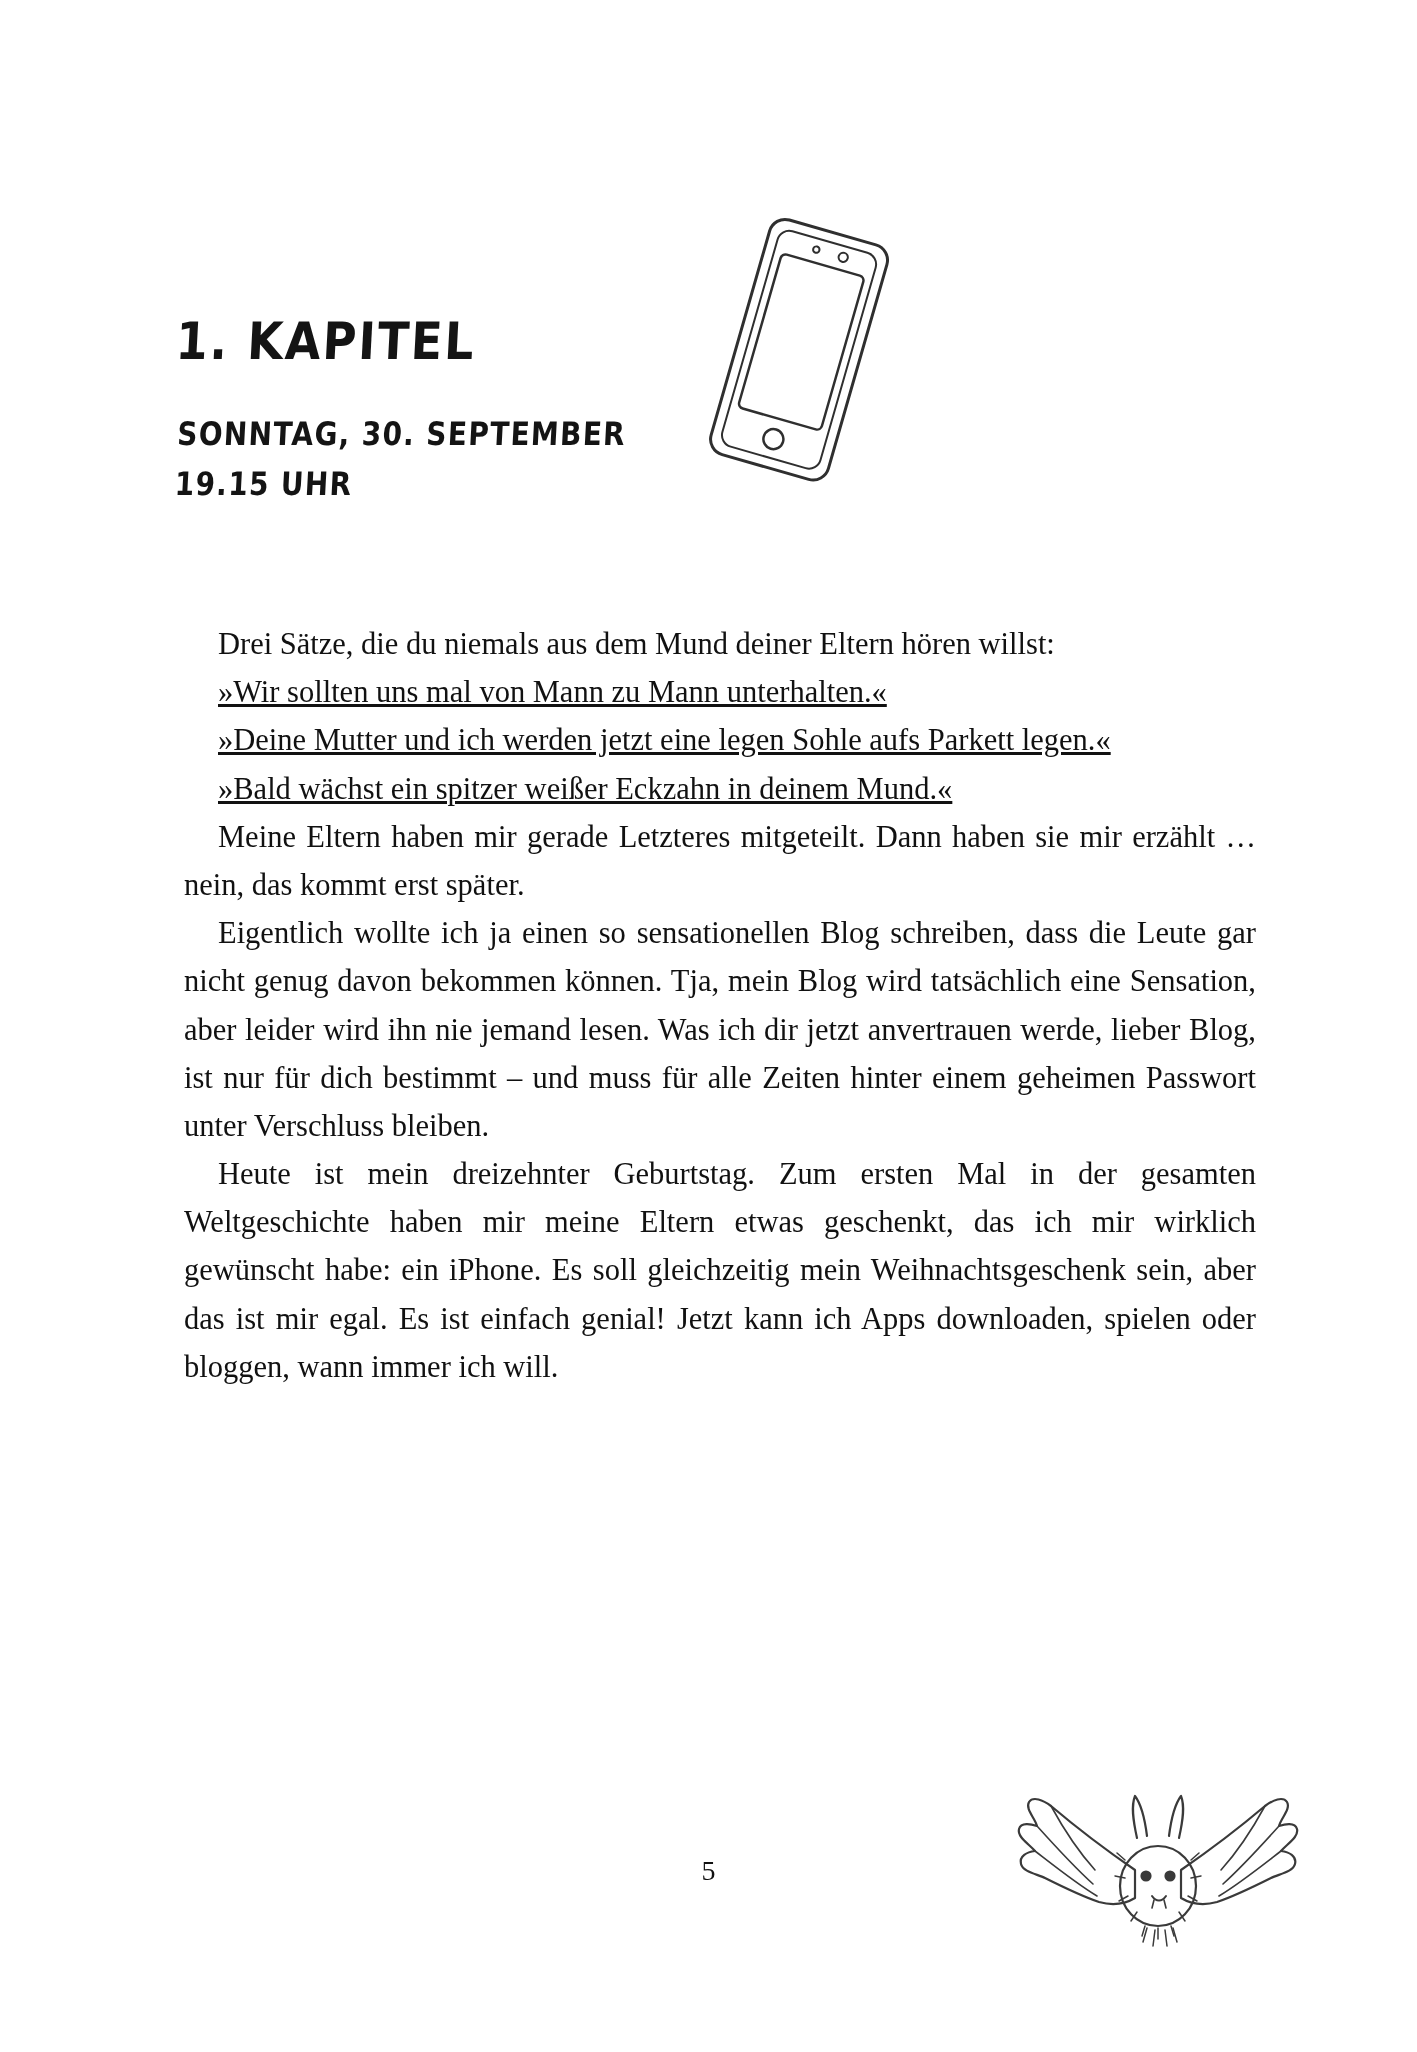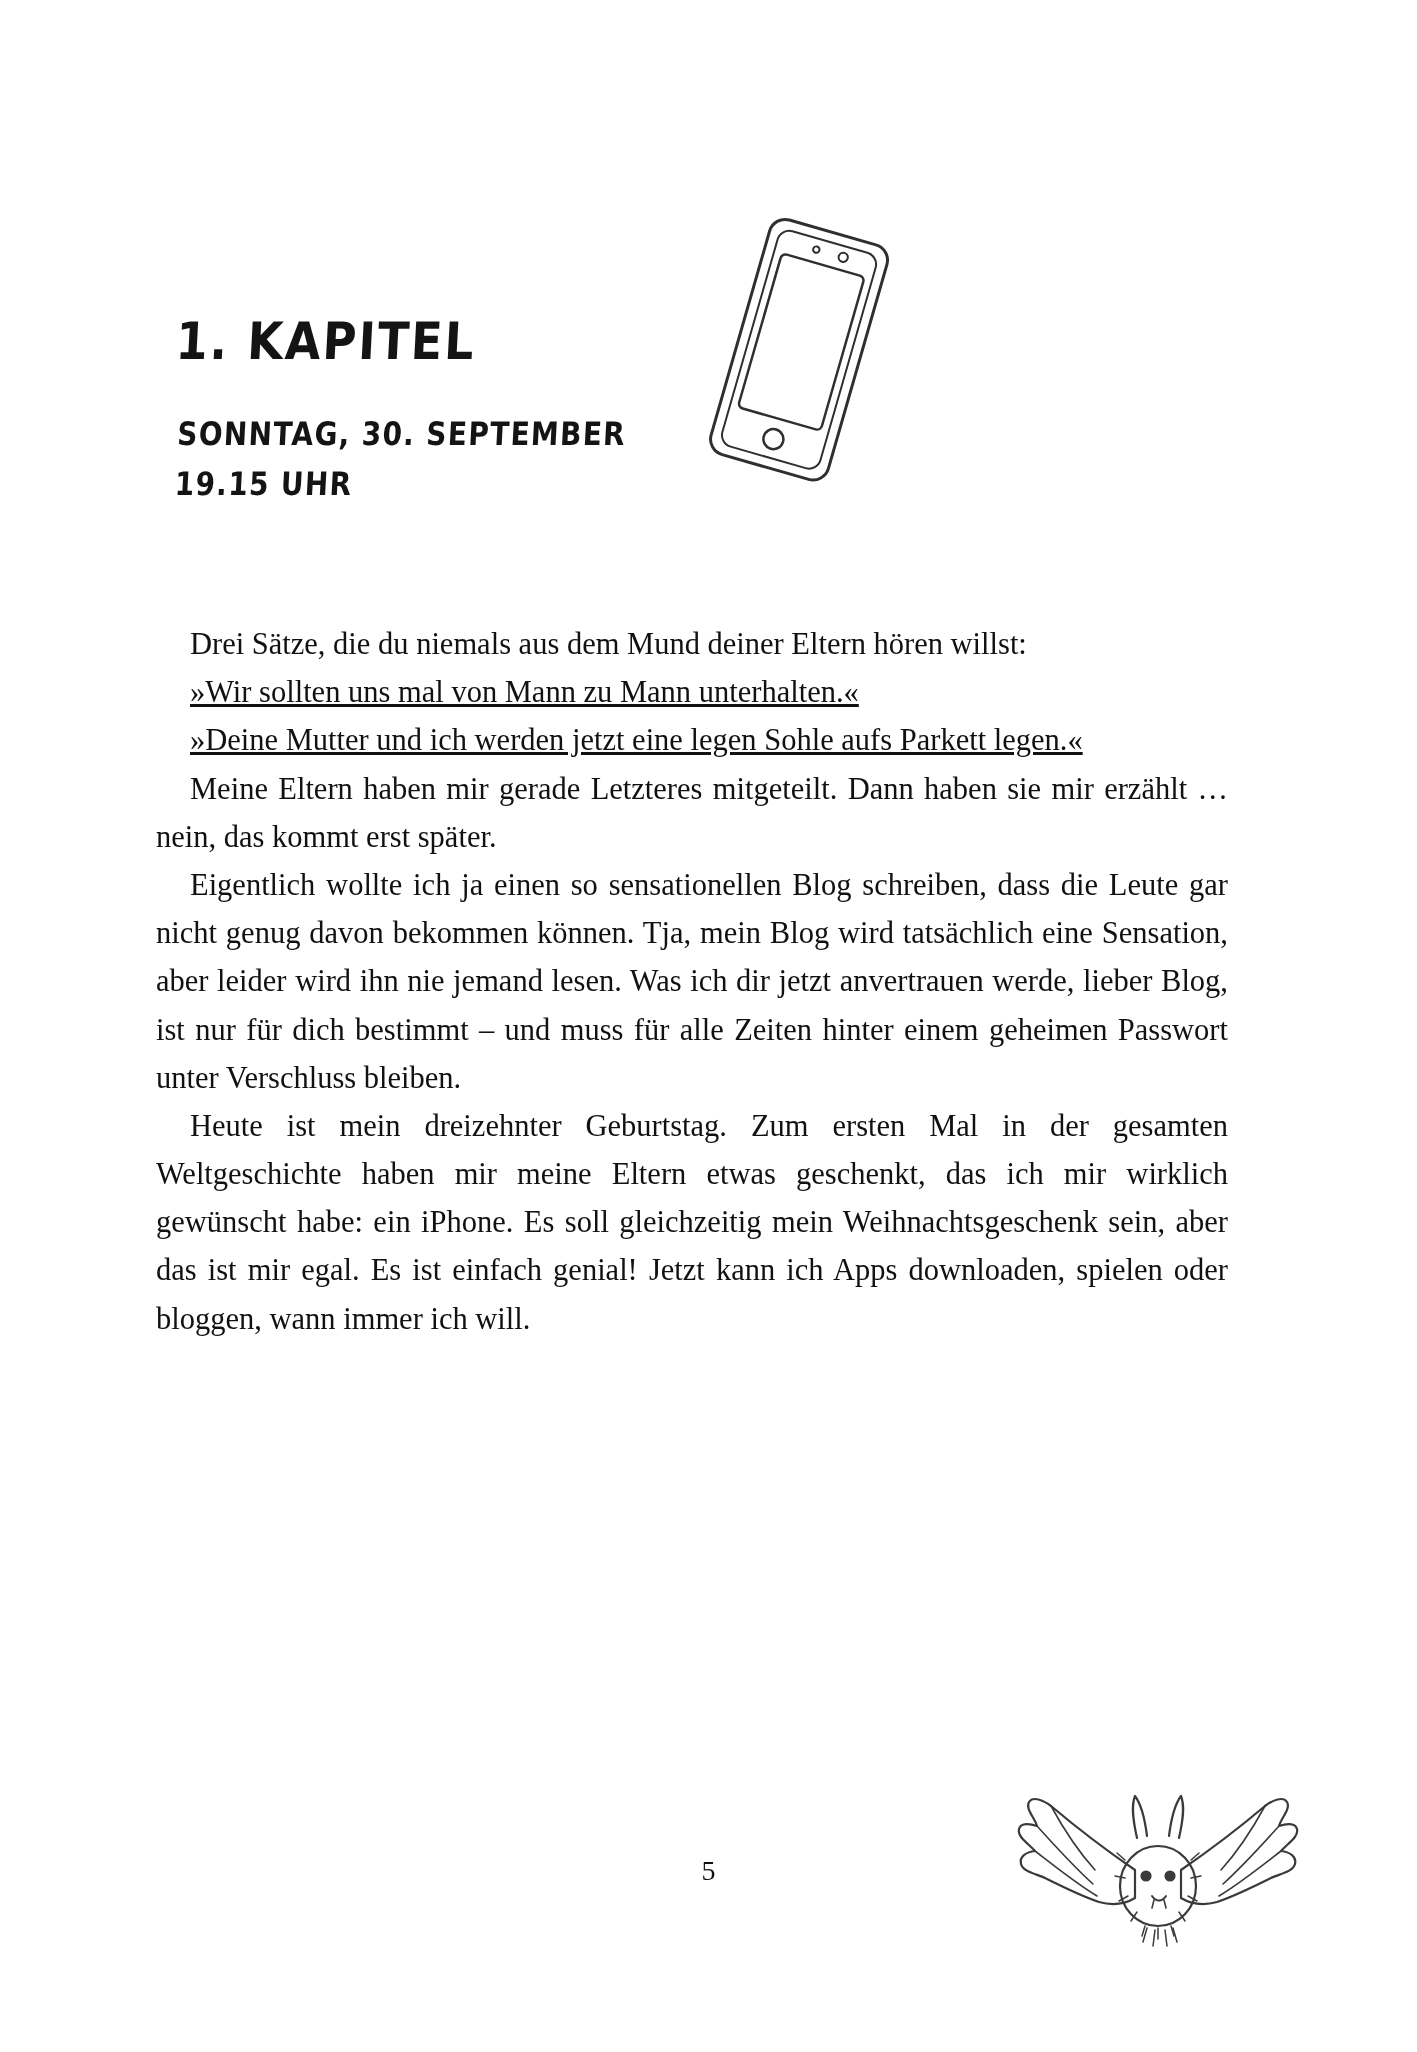--- a/index.html
+++ b/index.html
@@ -47,21 +47,21 @@
     color: #141414;
     transform: skewX(-3deg) scaleY(1.15);
     transform-origin: left center;
     line-height: 1.55;
   }
   .chapter-meta div { white-space: nowrap; }
 
   
   .body-text {
     position: absolute;
-    left: 156px;
+    left: 184px;
     top: 620px;
     width: 1072px;
     font-size: 30.5px;
     line-height: 1.58;
     text-align: justify;
     text-justify: inter-word;
     hyphens: manual;
   }
   .body-text p {
     margin: 0;
@@ -123,20 +123,21 @@
     <div class="chapter-meta">
       <div>SONNTAG, 30. SEPTEMBER</div>
       <div>19.15 UHR</div>
     </div>
   </div>
 
   <div class="body-text">
     <p>Drei Sätze, die du niemals aus dem Mund deiner Eltern hören willst:</p>
     <p class="quote">»Wir sollten uns mal von Mann zu Mann unterhalten.«</p>
     <p class="quote">»Deine Mutter und ich werden jetzt eine legen Sohle aufs Parkett legen.«</p>
+    <p class="quote">»Bald wächst ein spitzer weißer Eckzahn in deinem Mund.«</p>
     <p>Meine Eltern haben mir gerade Letzteres mitgeteilt. Dann haben sie mir erzählt … nein, das kommt erst später.</p>
     <p>Eigentlich wollte ich ja einen so sensationellen Blog schreiben, dass die Leute gar nicht genug davon bekommen können. Tja, mein Blog wird tatsächlich eine Sensation, aber leider wird ihn nie jemand lesen. Was ich dir jetzt anvertrauen werde, lieber Blog, ist nur für dich bestimmt – und muss für alle Zeiten hinter einem geheimen Passwort unter Verschluss bleiben.</p>
     <p>Heute ist mein dreizehnter Geburtstag. Zum ersten Mal in der gesamten Weltgeschichte haben mir meine Eltern etwas geschenkt, das ich mir wirklich gewünscht habe: ein iPhone. Es soll gleichzeitig mein Weihnachtsgeschenk sein, aber das ist mir egal. Es ist einfach genial! Jetzt kann ich Apps downloaden, spielen oder bloggen, wann immer ich will.</p>
   </div>
 
   <div class="illo-bat">
     <svg viewBox="0 0 330 280" width="330" height="280" fill="none" stroke="#3a3a3a" stroke-width="2.2" stroke-linecap="round" stroke-linejoin="round">
 
       <path d="M150 150 C118 128 92 108 66 86 C58 80 48 76 44 82 C40 89 50 98 52 106
                C46 104 36 102 34 109 C32 117 44 124 50 131 C42 132 34 136 36 144

